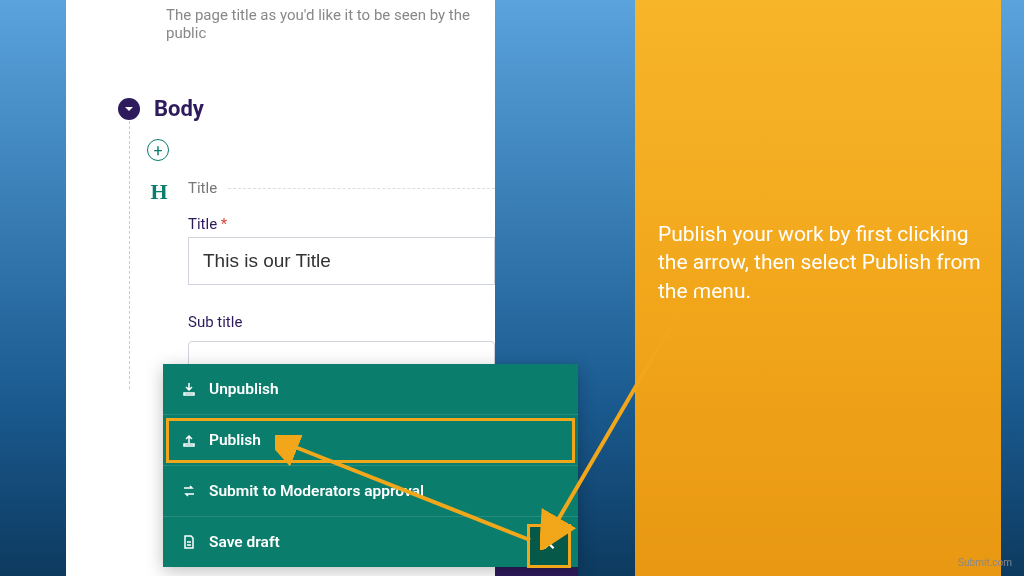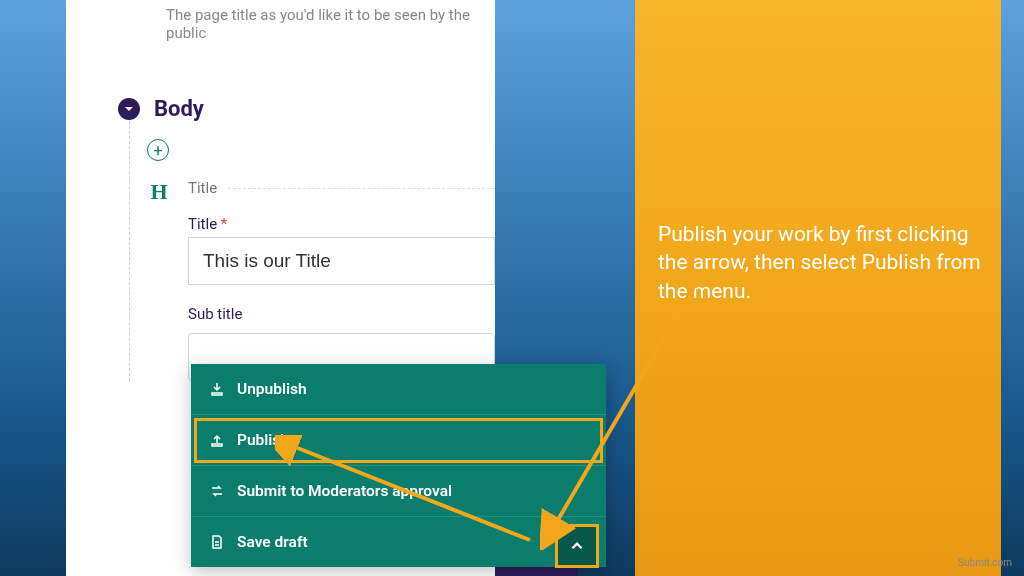--- a/index.html
+++ b/index.html
@@ -111,39 +111,38 @@
   width: 100%;
   border: 1px solid #d0d5dd;
   border-radius: 0;
   padding: 12px 14px;
   font-size: 19px;
   color: #333;
 }
 .sub-label {
   color: #2d1b5c;
   font-size: 15px;
-  margin-top: 20px;
+  margin-top: 28px;
   margin-bottom: 10px;
 }
 .empty-input {
   width: 100%;
   height: 48px;
   border: 1px solid #d0d5dd;
   border-radius: 4px;
   background: #fff;
 }
 
 .action-menu {
   position: absolute;
   left: 163px;
   top: 364px;
   width: 415px;
   background: #0a7d6c;
   box-shadow: 0 4px 16px rgba(0,0,0,0.25);
-  margin-left: 28px;
 }
 .action-item {
   display: flex;
   align-items: center;
   gap: 12px;
   padding: 16px 18px;
   color: #fff;
   font-size: 15.5px;
   font-weight: 600;
   border-bottom: 1px solid rgba(255,255,255,0.12);

